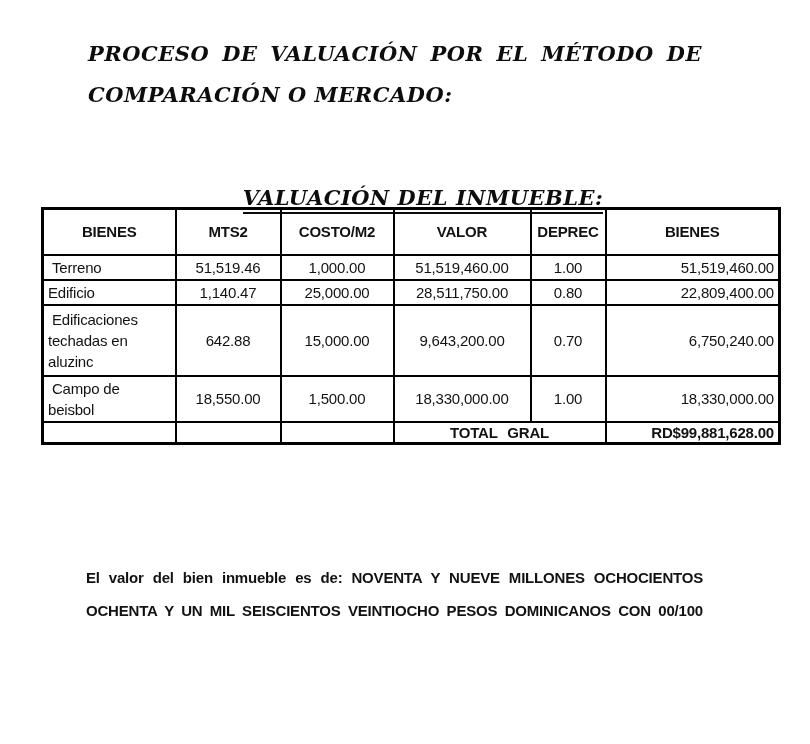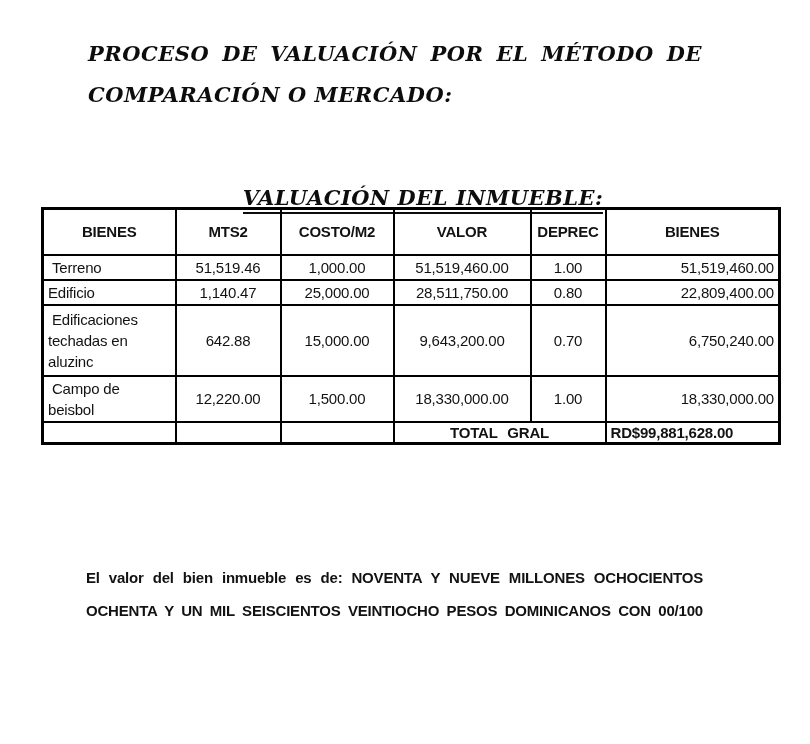--- a/index.html
+++ b/index.html
@@ -99,20 +99,21 @@
     padding-left: 3px;
   }
   td.cell-center { text-align: center; }
   td.cell-total  { text-align: right; padding-right: 5px; }
   td.cell-total-label {
     text-align: center;
     font-weight: bold;
     word-spacing: 6px;
   }
   td.cell-grand-total {
+    text-align: right;
     font-weight: bold;
     padding-right: 5px;
   }
 
   
   .summary {
     position: absolute;
     left: 86px;
     top: 561px;
     width: 617px;
@@ -183,21 +184,21 @@
 aluzinc</td>
         <td class="cell-center">642.88</td>
         <td class="cell-center">15,000.00</td>
         <td class="cell-center">9,643,200.00</td>
         <td class="cell-center">0.70</td>
         <td class="cell-total">6,750,240.00</td>
       </tr>
       <tr class="row-campo">
         <td class="cell-bienes"> Campo de
 beisbol</td>
-        <td class="cell-center">12,220.00</td>
+        <td class="cell-center">18,550.00</td>
         <td class="cell-center">1,500.00</td>
         <td class="cell-center">18,330,000.00</td>
         <td class="cell-center">1.00</td>
         <td class="cell-total">18,330,000.00</td>
       </tr>
       <tr class="row-total">
         <td></td>
         <td></td>
         <td></td>
         <td class="cell-total-label" colspan="2">TOTAL GRAL</td>

